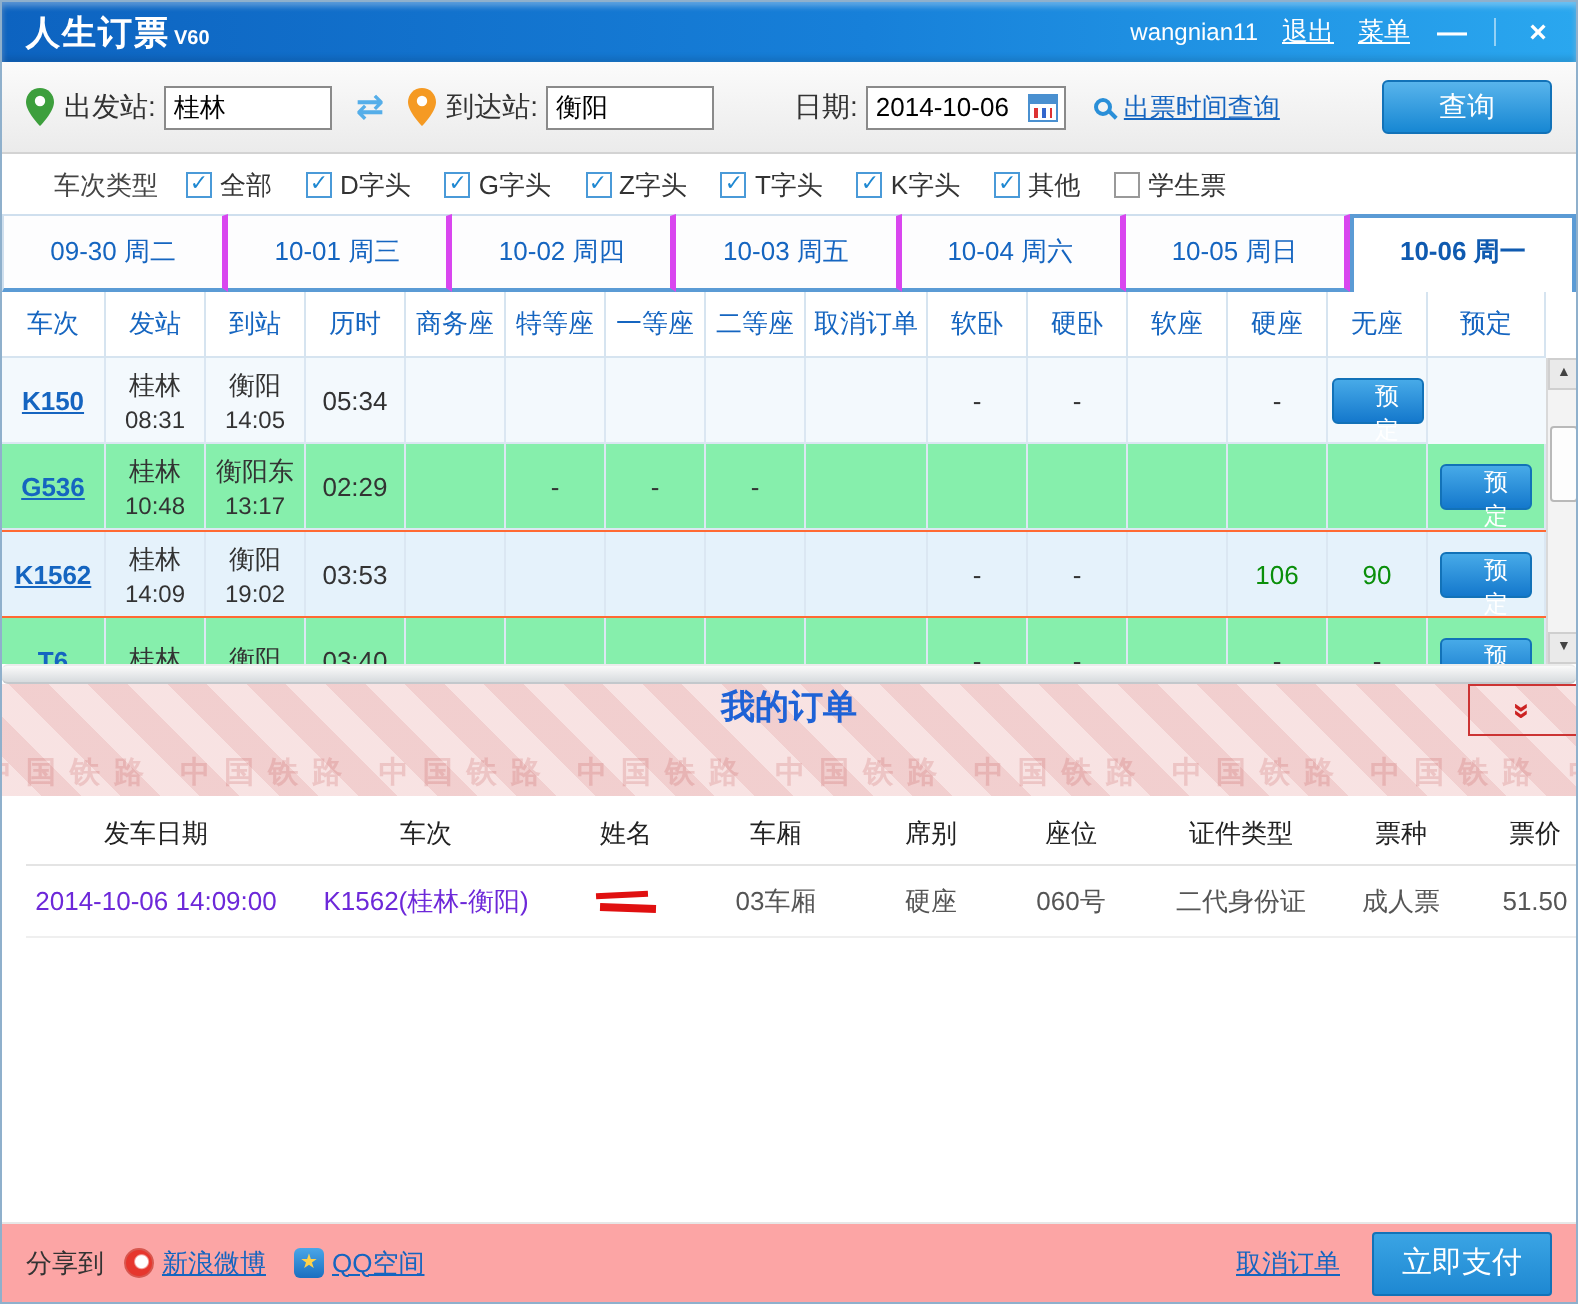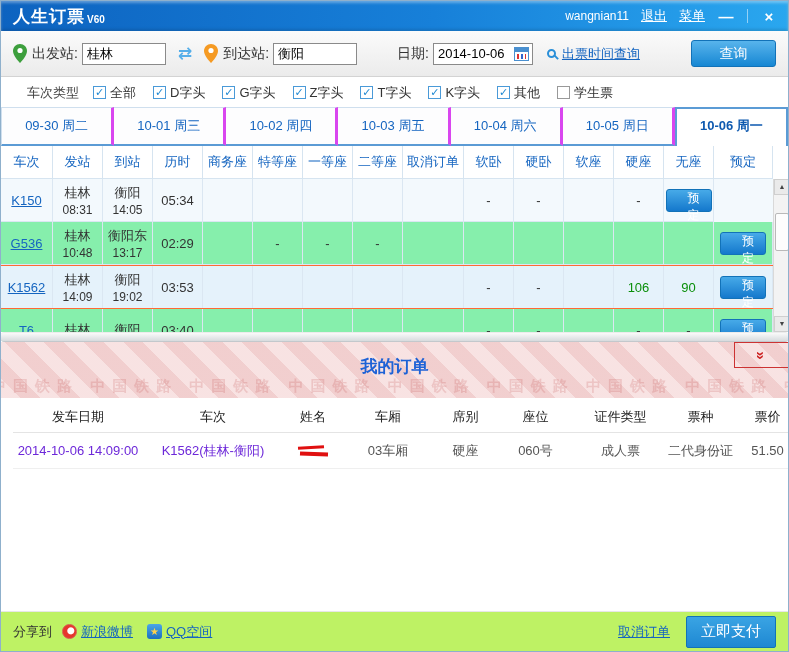--- a/index.html
+++ b/index.html
@@ -68,21 +68,21 @@
     grid-template-columns:52px 50px 50px 50px 50px 50px 50px 50px 61px 50px 50px 50px 50px 50px 59px; }
   .thead { height:33px; }
   .th { font-size:13px; color:#1565c0; display:flex; align-items:center; justify-content:center;
         border-right:1px solid #d6e4f0; border-bottom:1px solid #d6e4f0; background:#fff; }
   .trow { height:43px; background:#86efac; }
   .trow.alt { background:#f3f9fd; }
   .trow.sel { background:#e5f2fb; border-top:1px solid #ff6a33; border-bottom:1px solid #ff6a33; height:44px; }
   .td { font-size:13px; color:#333; display:flex; flex-direction:column; align-items:center;
         justify-content:center; border-right:1px solid #dbe7f2; border-bottom:1px solid #dbe7f2; }
   .trow.sel .td { border-bottom:none; }
-  .trainno { color:#1565c0; font-weight:normal; font-size:13px; text-decoration:underline; cursor:pointer; }
+  .trainno { color:#1565c0; font-weight:bold; font-size:13px; text-decoration:underline; cursor:pointer; }
   .st-name { font-size:13px; color:#333; }
   .st-time { font-size:12px; color:#333; margin-top:1px; }
   .seat-green { color:#0a8f0a; }
   .btn-reserve { width:46px; height:23px; color:#fff; font-size:12px; letter-spacing:3px; padding-left:13px;
     background:linear-gradient(#47aae8,#1478cc); border:1px solid #1272b8; border-radius:3px; cursor:pointer;
     font-family:Liberation Sans, sans-serif; }
 
   
   .vscroll { position:absolute; top:178px; left:772px; width:17px; height:153px;
     background:#f3f3f3; border-left:1px solid #d9d9d9; }
@@ -95,21 +95,21 @@
   
   .splitter { position:absolute; top:331px; left:0; width:100%; height:10px;
     background:linear-gradient(#fafafa,#d7dbde); border-top:1px solid #ececec;
     border-bottom:1px solid #c3c8cc; border-radius:3px; }
 
   
   .orders-header { position:absolute; top:341px; left:0; width:100%; height:56px;
     background:#f6d9d9;
     background-image:repeating-linear-gradient(45deg, rgba(255,255,255,.25) 0 14px, rgba(228,176,176,.25) 14px 28px);
     overflow:hidden; }
-  .orders-title { position:relative; text-align:center; margin-top:13px; font-size:17px; font-weight:bold;
+  .orders-title { position:relative; text-align:center; font-size:17px; font-weight:bold;
     color:#1e62d6; z-index:2; }
   .watermark { position:absolute; bottom:2px; left:-10px; width:120%; white-space:nowrap; overflow:hidden;
     font-size:15px; font-weight:bold; color:rgba(190,60,60,.18); letter-spacing:7px; z-index:1; }
   .collapse-box { position:absolute; right:0; top:0; width:54px; height:26px; z-index:3;
     border:1px solid #cc3333; border-right:none; display:flex; align-items:center; justify-content:center;
     cursor:pointer; }
   .chevron { color:#cc2222; font-size:15px; font-weight:bold; transform:rotate(90deg); display:inline-block; }
 
   
   .orders-table { position:absolute; top:400px; left:12px; width:100%; }
@@ -117,21 +117,21 @@
   .oh { height:32px; font-size:13px; color:#222; display:flex; align-items:center; justify-content:center;
         border-bottom:1px solid #e4e4e4; }
   .oc { height:36px; font-size:13px; color:#555; display:flex; align-items:center; justify-content:center;
         border-bottom:1px solid #efefef; }
   .oc.blue { color:#6d28d9; }
   .redacted { position:relative; width:30px; height:15px; display:inline-block; }
   .redacted::before { content:""; position:absolute; left:0; top:3px; width:26px; height:3px; background:#e01010; transform:rotate(-3deg); }
   .redacted::after { content:""; position:absolute; left:2px; top:9px; width:28px; height:4px; background:#e01010; transform:rotate(2deg); }
 
   
-  .footer { position:absolute; bottom:0; left:0; width:100%; height:40px; background:#bef264;
+  .footer { position:absolute; bottom:0; left:0; width:100%; height:40px; background:#fca5a5;
     border-top:1px solid #e7e7e7; display:flex; align-items:center; padding:0 12px; }
   .share-label { font-size:13px; color:#333; margin-right:10px; }
   .weibo-ic { width:15px; height:15px; border-radius:50%; margin-right:4px; flex:0 0 auto;
     background:radial-gradient(circle at 60% 45%, #fff 0 3px, #e6362d 4px 100%); border:1px solid #d8574f; }
   .qzone-ic { width:15px; height:15px; border-radius:3px; margin:0 4px 0 14px; flex:0 0 auto;
     background:linear-gradient(#4aa6e8,#1b6fc0); color:#ffd24a; font-size:10px; line-height:15px; text-align:center; }
   .footer-right { margin-left:auto; display:flex; align-items:center; gap:16px; }
   .btn-pay { width:90px; height:32px; color:#fff; font-size:15px;
     background:linear-gradient(#3aa4e4,#1e88d2); border:1px solid #1272b8; border-radius:2px; cursor:pointer;
     font-family:"Liberation Sans","DejaVu Sans",sans-serif; }
@@ -464,22 +464,22 @@
     <div id="obody">
         <div class="orow">
           <div class="oc blue">2014-10-06  14:09:00</div>
           <div class="oc blue">K1562(桂林-衡阳)</div>
           <div class="oc">
             <span class="redacted"></span>
           </div>
           <div class="oc">03车厢</div>
           <div class="oc">硬座</div>
           <div class="oc">060号</div>
+          <div class="oc">二代身份证</div>
           <div class="oc">成人票</div>
-          <div class="oc">二代身份证</div>
           <div class="oc">51.50</div>
         </div>
       </div>
   </div>
 
   <div class="footer">
     <span class="share-label">分享到</span>
     <span class="weibo-ic"></span>
     <a class="blue-link">新浪微博</a>
     <span class="qzone-ic">★</span>

